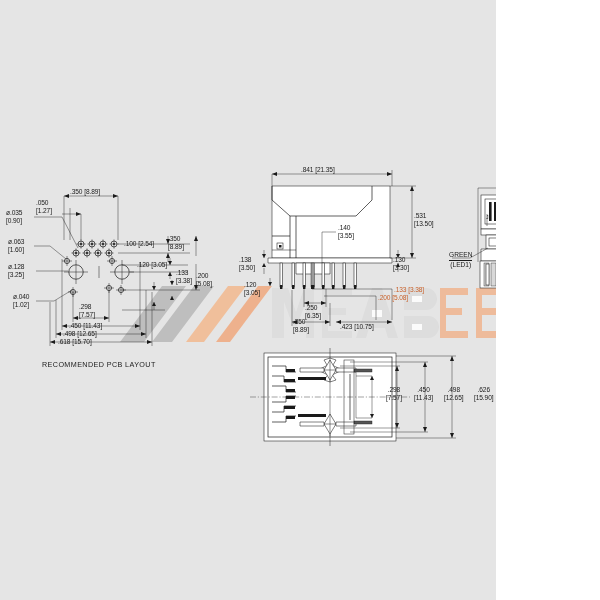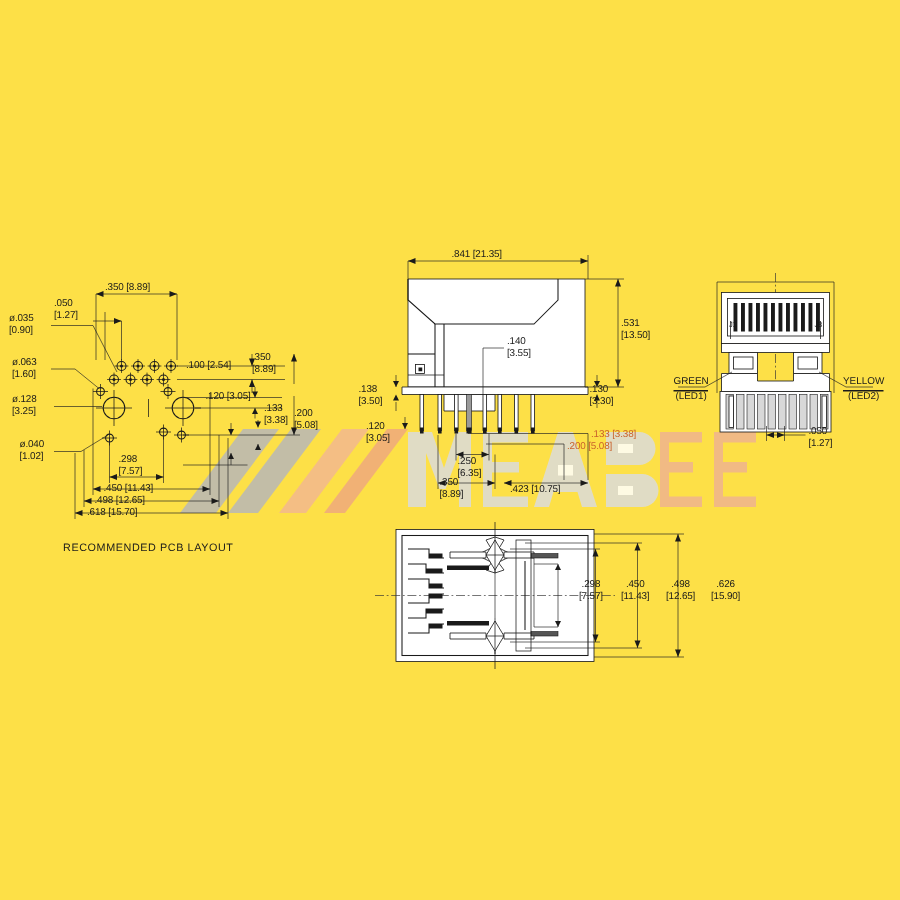--- a/index.html
+++ b/index.html
@@ -2,23 +2,23 @@
 <html><head>
 <meta charset="utf-8">
 <style>
   html, body {
     margin: 0;
     padding: 0;
     background: #ffffff;
   }
   #page {
     position: relative;
-    width: 600px;
+    width: 496px;
     height: 600px;
-    background: #fde047;
+    background: #e5e5e5;
     font-family: "Liberation Sans", sans-serif;
     overflow: hidden;
   }
   svg.sheet {
     position: absolute;
     left: 0;
     top: 0;
     width: 600px;
     height: 600px;
   }

